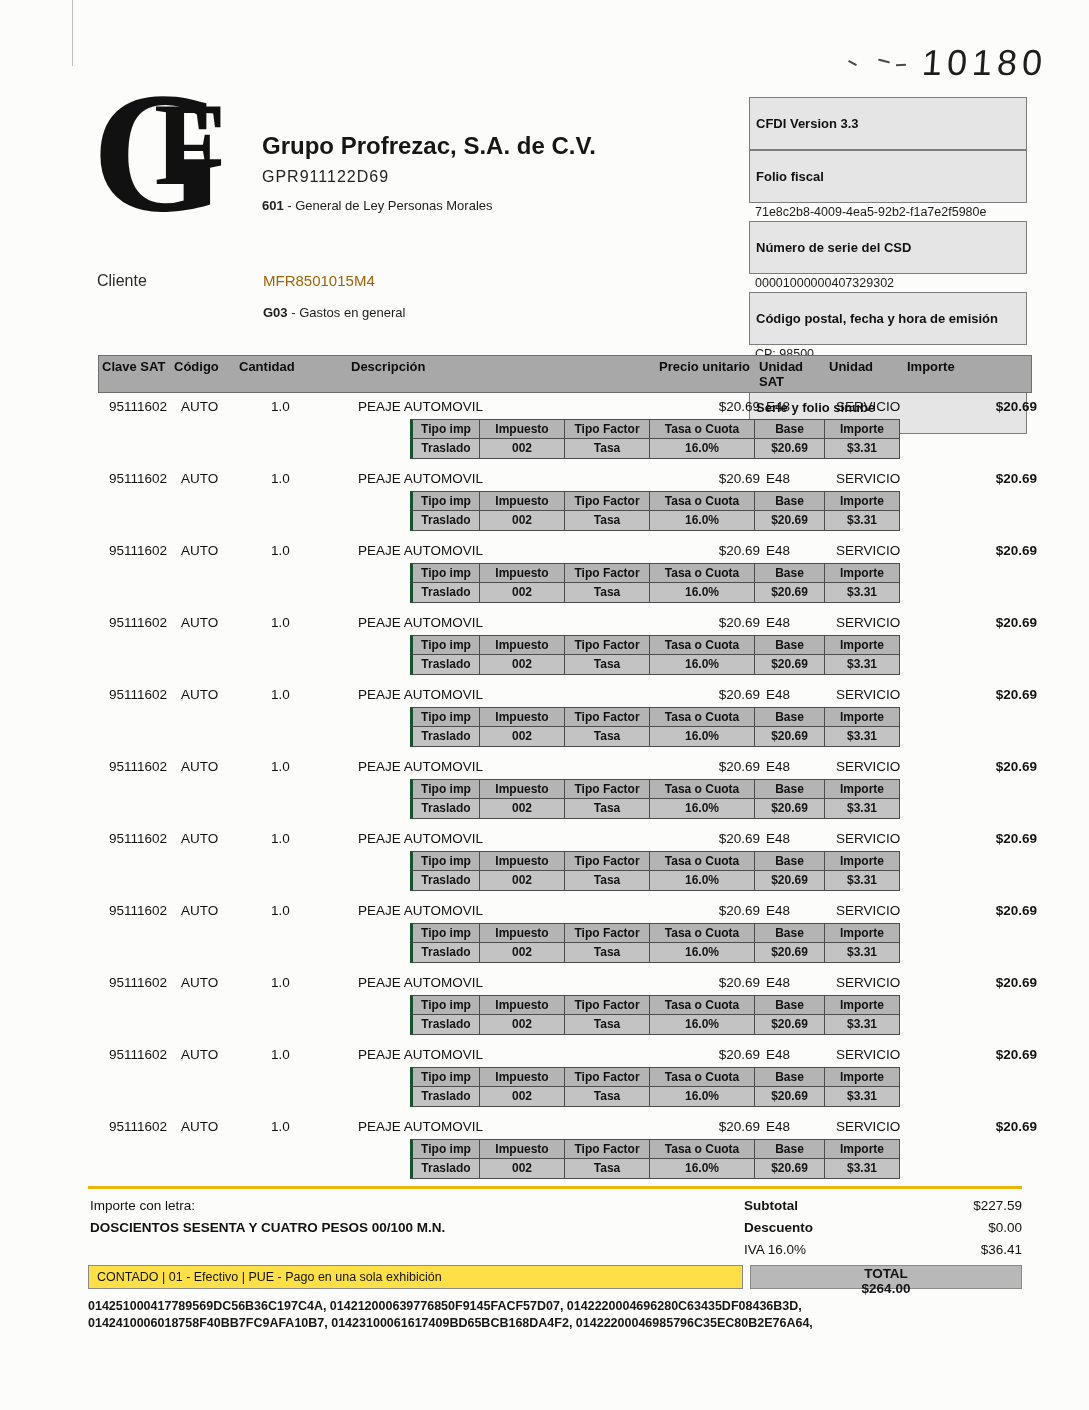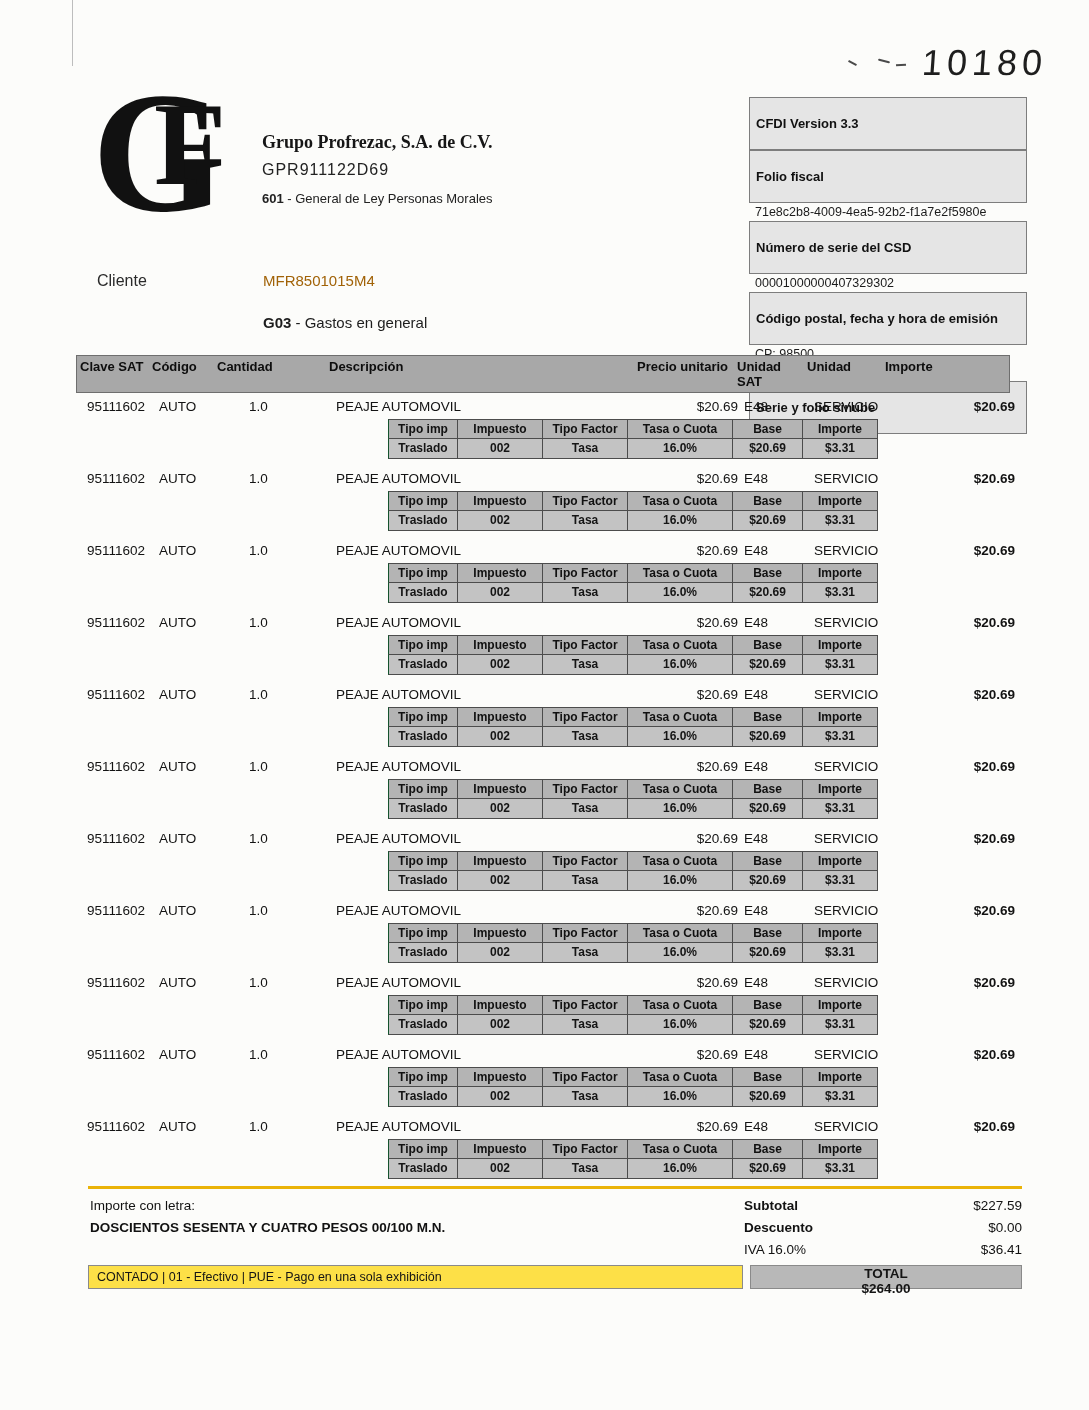--- a/index.html
+++ b/index.html
@@ -19,43 +19,43 @@
   .pen-mark.m2 { left:878px; top:60px; width:12px; height:2px; transform:rotate(14deg); border-radius:2px; }
   .pen-mark.m3 { left:896px; top:64px; width:10px; height:2px; transform:rotate(-4deg); }
 
   
   .logo { position:absolute; left:92px; top:96px; width:150px; height:152px; font-family:"Liberation Serif", serif; color:#111; }
   .logo-g { position:absolute; left:0px; top:-30px; font-size:172px; font-weight:700; line-height:1; }
   .logo-f { position:absolute; left:62px; top:-10px; font-size:118px; font-weight:700; line-height:1; }
 
   
   .company { position:absolute; left:262px; top:132px; }
-  .company-name { font-size:18px; font-weight:bold; color:#161616;font-family:Liberation Serif, serif; }
+  .company-name { font-size:24px; font-weight:bold; color:#161616; }
   .company-rfc { font-size:16px; margin-top:8px; letter-spacing:1px; color:#222; }
   .company-reg { font-size:13px; margin-top:12px; color:#222; }
   .company-reg b { font-weight:bold; }
 
   
   .cfdi { position:absolute; left:749px; top:97px; width:278px; font-size:13px; }
   .cfdi-label {
     background:#e5e5e5; border:1px solid #7d7d7d; font-weight:bold;
     padding:18px 6px; color:#111; min-height:19px;
   }
   .cfdi-value { padding:2px 6px; font-size:12.5px; color:#1c1c1c; min-height:18px; }
 
   
   .cliente-label { position:absolute; left:97px; top:272px; font-size:16px; color:#2a2a2a; }
   .cliente { position:absolute; left:263px; top:268px; }
   .cliente-nombre { font-size:17px; font-weight:bold; color:#111; }
   .cliente-rfc { font-size:15px; margin-top:4px; color:#a16207; }
-  .cliente-uso { font-size:15px; margin-top:25px; color:#1d1d1d; }
+  .cliente-uso { font-size:13px; margin-top:16px; color:#1d1d1d; }
   .cliente-uso b { font-weight:bold; }
 
   
-  .items { position:absolute; left:76px; top:355px; width:934px; }
+  .items { position:absolute; left:98px; top:355px; width:934px; }
   .items-header {
     display:grid; grid-template-columns:72px 65px 75px 345px 100px 70px 78px 129px;
     background:#a8a8a8; border:1px solid #6e6e6e; font-weight:bold; font-size:13px;
     line-height:15px; padding:2px 0; min-height:34px; color:#0d0d0d;
   }
   .items-header span { padding:1px 3px; }
   .items-header .h-desc { padding-left:40px; }
   .item { margin-bottom:6px; }
   .item-main {
     display:grid; grid-template-columns:72px 65px 75px 345px 100px 70px 78px 129px;
@@ -64,21 +64,21 @@
   .item-main span { padding:0 3px; }
   .c-cant { text-align:center; }
   .c-desc { padding-left:40px !important; }
   .c-precio { text-align:right; }
   .c-importe { text-align:right; font-weight:bold; }
   .tax-table { margin-left:312px; width:490px; font-size:12px; }
   .tax-row { display:grid; grid-template-columns:70px 85px 85px 105px 70px 75px; }
   .tax-row span {
     border:1px solid #4c4c4c; border-left:none; text-align:center; padding:2px 2px; min-height:20px;
   }
-  .tax-row span:first-child { border-left:1px solid #14532d; }
+  .tax-row span:first-child { border-left:3px solid #14532d; }
   .tax-head span { background:#b4b4b4; font-weight:bold; color:#111; }
   .tax-vals span { background:#c3c3c3; border-top:none; font-weight:600; color:#151515; }
 
   
   .bottom { position:absolute; left:88px; top:1186px; width:934px; border-top:3px solid #eab308; padding-top:5px; }
   .tot-row { display:flex; align-items:center; height:22px; font-size:13.5px; color:#121212; }
   .tot-left { flex:1; padding-left:2px; }
   .tot-left.bold { font-weight:bold; }
   .tot-label { width:160px; font-weight:bold; }
   .tot-label.normal { font-weight:normal; }
@@ -516,14 +516,18 @@
     </div>
     <div class="paybar">
       <div class="paybar-left">CONTADO | 01 - Efectivo | PUE - Pago en una sola exhibición</div>
       <div class="paybar-right">
         <span class="t">TOTAL</span>
         <span class="v">$264.00</span>
       </div>
     </div>
   </div>
 
+  <div class="footer">
+    <div>014251000417789569DC56B36C197C4A, 014212000639776850F9145FACF57D07, 0142220004696280C63435DF08436B3D,</div>
+    <div>0142410006018758F40BB7FC9AFA10B7, 01423100061617409BD65BCB168DA4F2, 01422200046985796C35EC80B2E76A64,</div>
+  </div>
 
 </div>
 
 </body></html>

